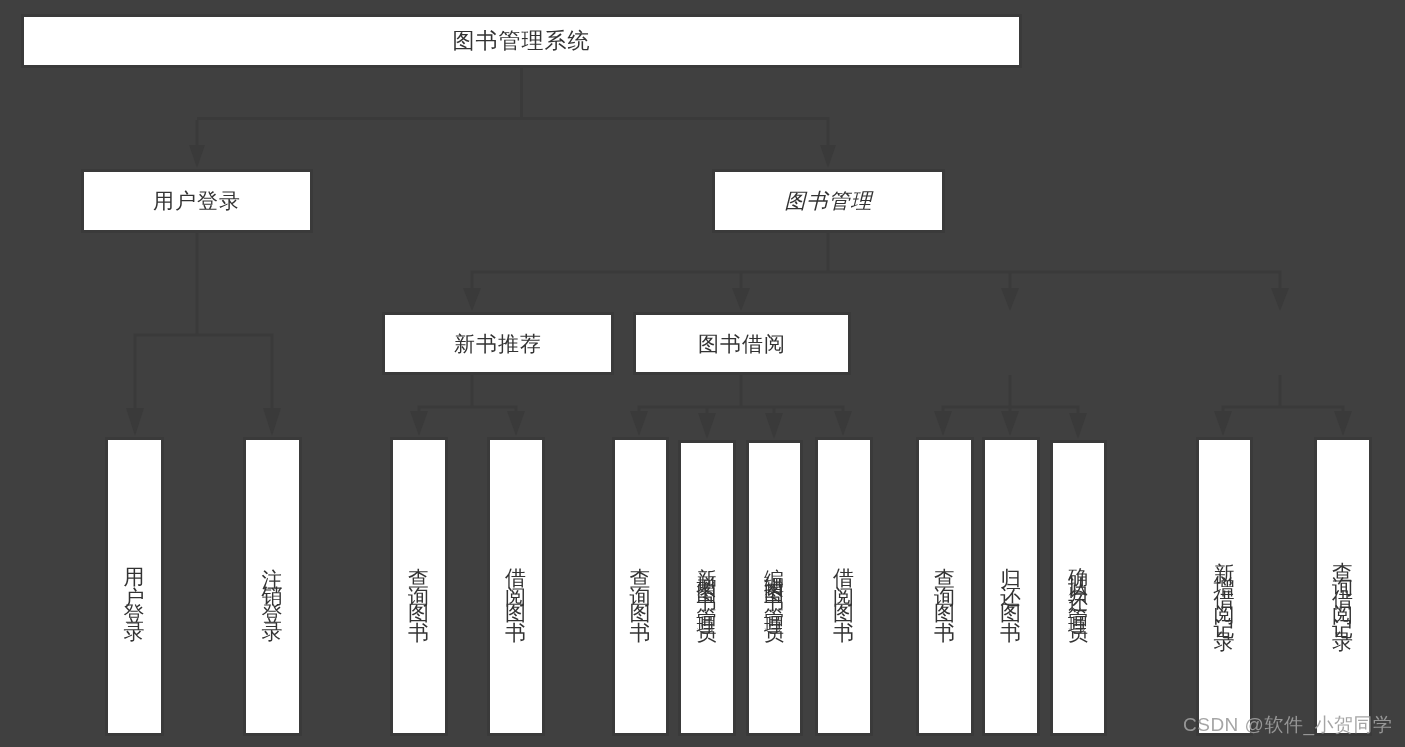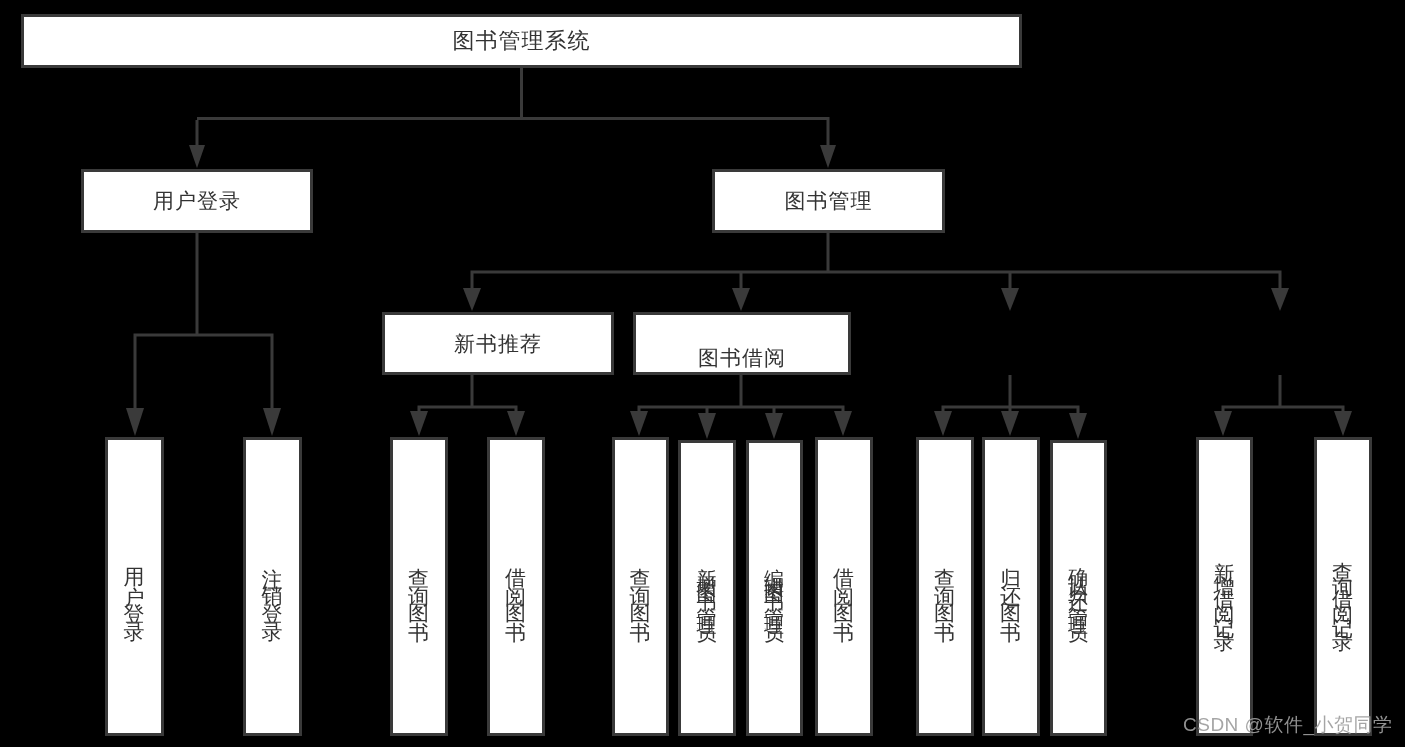--- a/index.html
+++ b/index.html
@@ -1,19 +1,19 @@
 <!DOCTYPE html>
 <html><head>
 <meta charset="utf-8">
 <style>
   html,body{margin:0;padding:0;background:#ffffff;}
   .canvas{
     position:relative;
     width:1405px;height:747px;
-    background:#000000;
+    background:#404040;
     font-family:"Liberation Sans","DejaVu Sans",sans-serif;
     overflow:hidden;
   }
   .connectors{position:absolute;left:0;top:0;width:1405px;height:747px;}
   .node{
     position:absolute;
     box-sizing:border-box;
     border:3px solid #3a3a3a;
     background:#ffffff;
     display:flex;align-items:center;justify-content:center;
@@ -90,28 +90,28 @@
     </g>
   </svg>
 
   <div class="node hnode root" style="left:21px;top:14px;width:1001px;height:54px;">
     <span>图书管理系统</span>
   </div>
 
   <div class="node hnode" style="left:81px;top:169px;width:232px;height:64px;">
     <span>用户登录</span>
   </div>
-  <div class="node hnode" style="left:712px;top:169px;width:233px;height:64px;">
+  <div class="node hnode" style="left:712px;top:169px;width:233px;height:64px;font-style:italic;">
     <span>图书管理</span>
   </div>
 
   <div class="node hnode" style="left:382px;top:312px;width:232px;height:63px;">
     <span>新书推荐</span>
   </div>
-  <div class="node hnode" style="left:633px;top:312px;width:218px;height:63px;align-items:flex-end;">
+  <div class="node hnode" style="left:633px;top:312px;width:218px;height:63px;">
     <span>图书借阅</span>
   </div>
 
   <div class="node vnode" style="left:105px;top:437px;width:59px;height:299px;">
     <span>用户登录</span>
   </div>
   <div class="node vnode" style="left:243px;top:437px;width:59px;height:299px;">
     <span>注销登录</span>
   </div>
 

